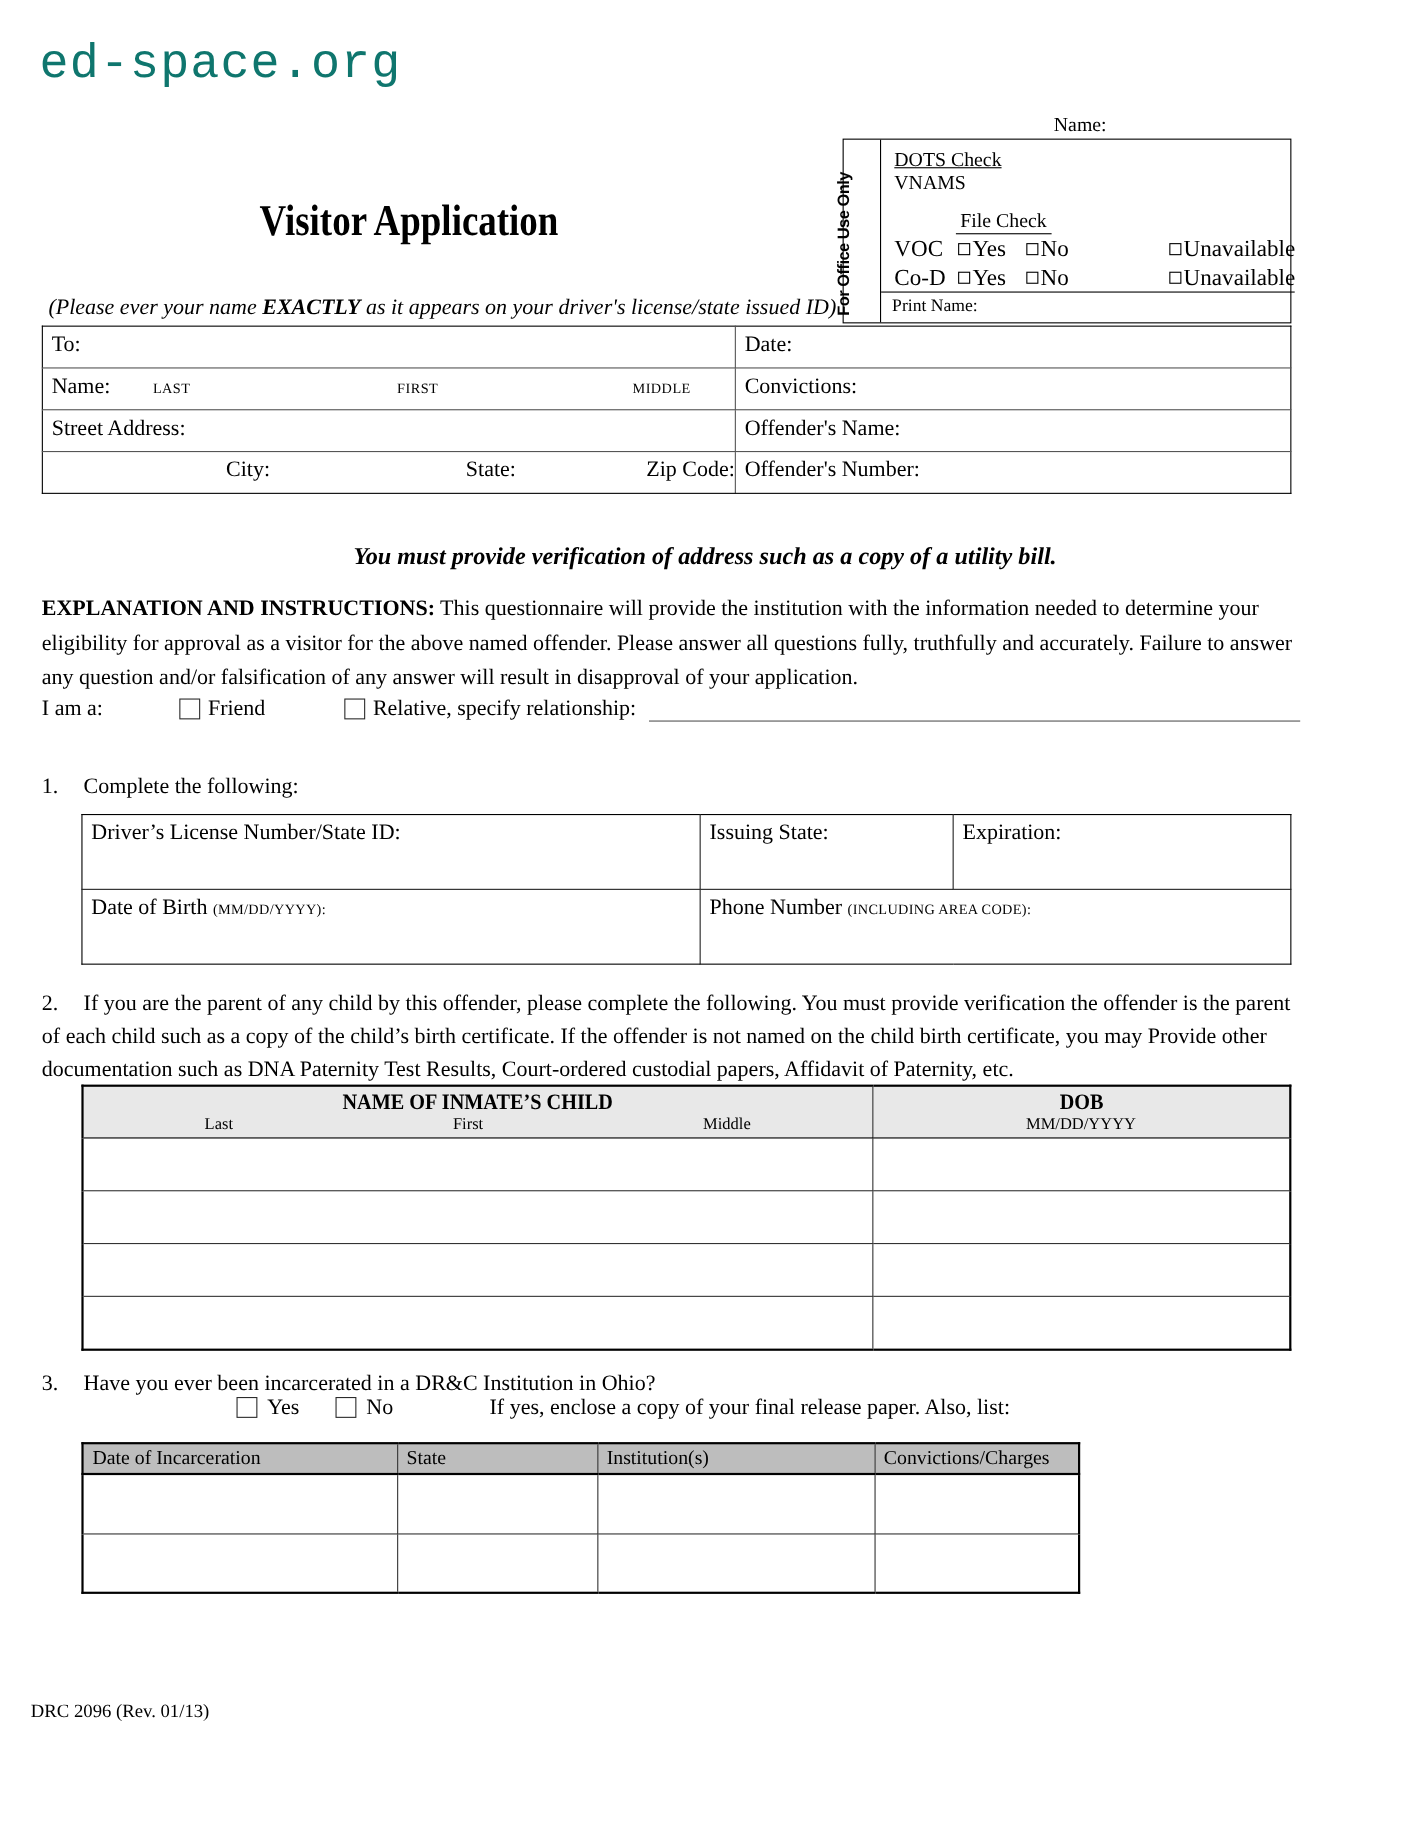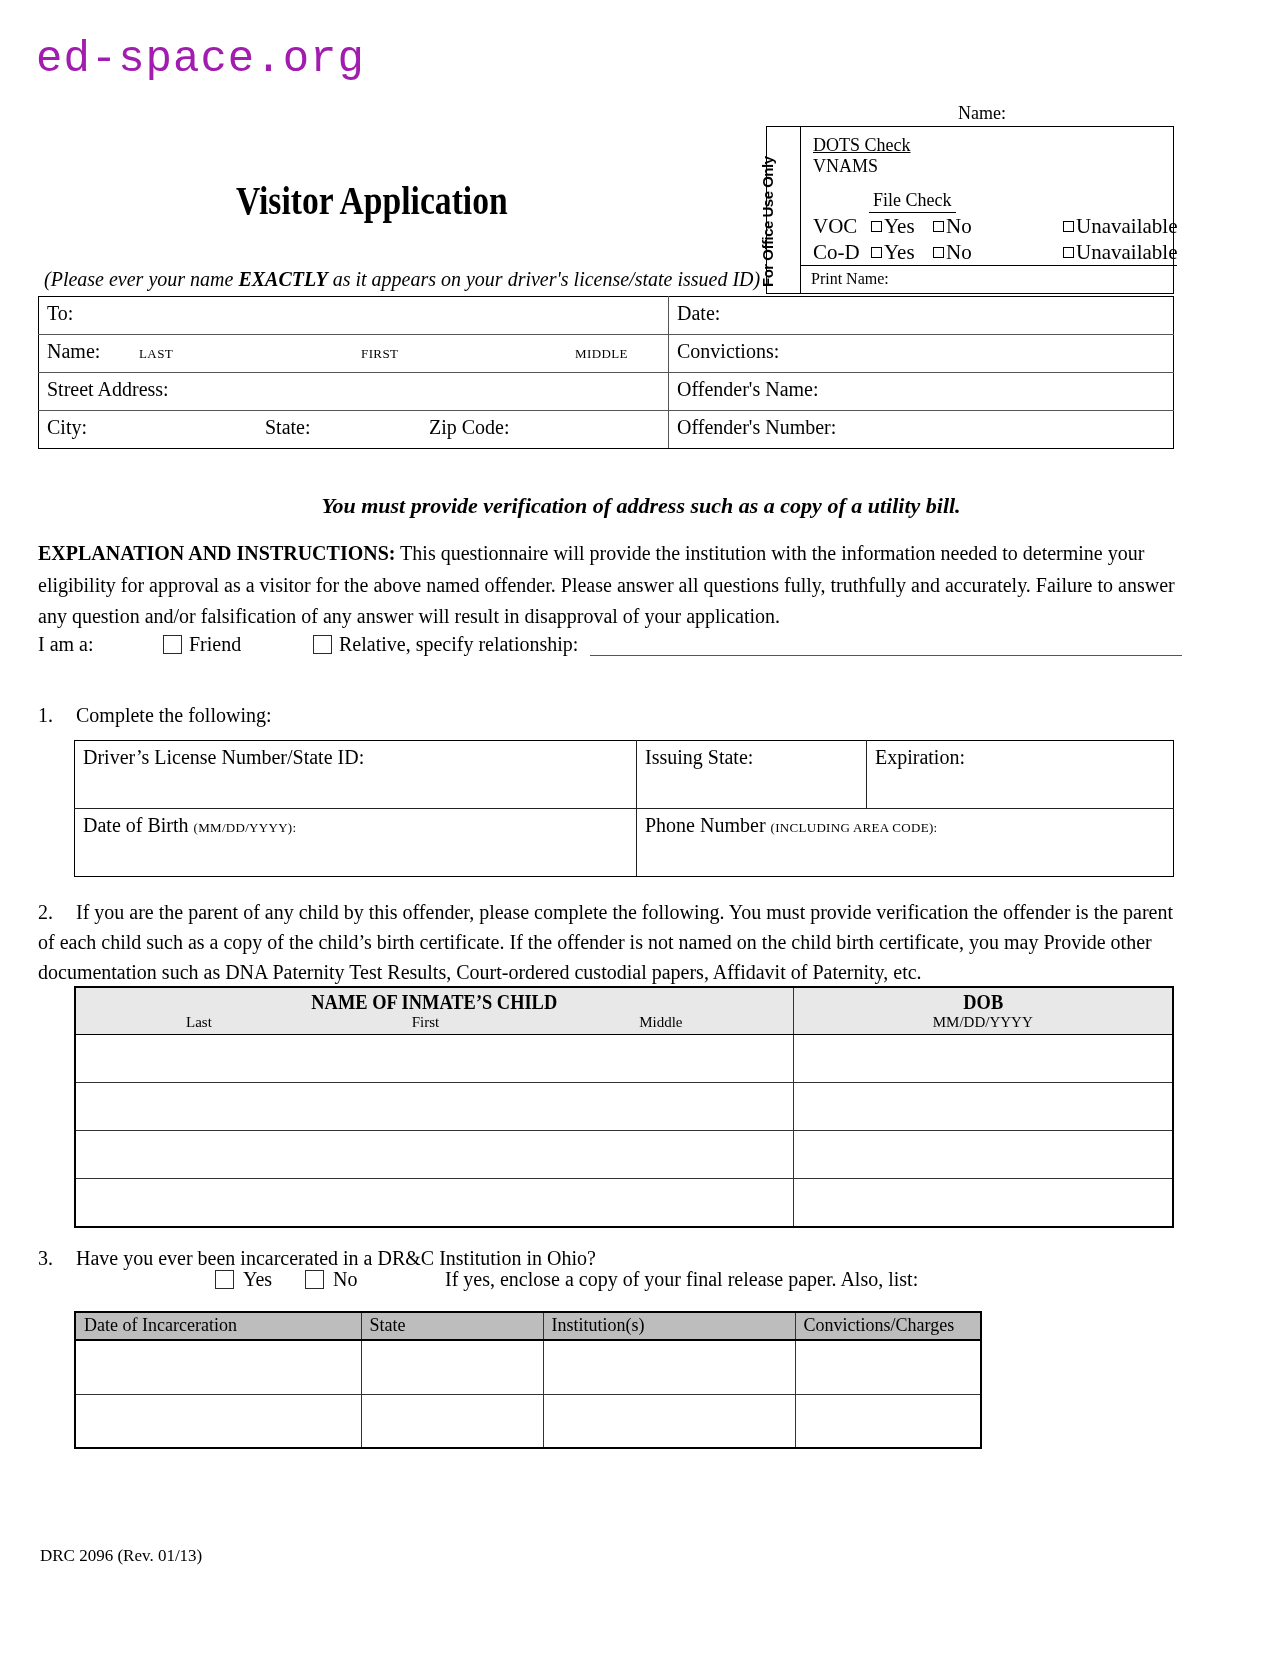--- a/index.html
+++ b/index.html
@@ -24,21 +24,21 @@
   }
 
   
   .watermark {
     position: absolute;
     left: 36px;
     top: 34px;
     font-family: "Liberation Mono", "DejaVu Sans Mono", monospace;
     font-size: 44px;
     letter-spacing: 1px;
-    color: #a21caf;
+    color: #0f766e;
     white-space: nowrap;
   }
 
   
   .office-name-line {
     position: absolute;
     left: 958px;
     top: 103px;
     font-size: 18px;
   }
@@ -186,20 +186,21 @@
   .name-lbl { width: 92px; }
   .small-cap {
     font-size: 13px;
     letter-spacing: 0.4px;
   }
   .nm-last { width: 222px; }
   .nm-first { width: 214px; }
   .csz {
     display: flex;
     align-items: baseline;
+    justify-content: flex-end;
   }
   .csz .c1 { width: 218px; }
   .csz .c2 { width: 164px; }
 
   
   .verify-line {
     position: absolute;
     left: 0;
     top: 493px;
     width: 1282px;
@@ -363,21 +364,21 @@
   .tbl3 .c1 { width: 286px; border-left: 2px solid #000; }
   .tbl3 .c2 { width: 182px; }
   .tbl3 .c3 { width: 252px; }
   .tbl3 .c4 { border-right: 2px solid #000; }
   .tbl3 .row td { height: 54px; }
   .tbl3 .row.last td { border-bottom: 2px solid #000; }
 
   
   .footer {
     position: absolute;
-    left: 40px;
+    left: 28px;
     top: 1546px;
     font-size: 17px;
   }
 </style>
 </head>
 <body>
 
 <div class="page">
 
   <div class="watermark">ed-space.org</div>

